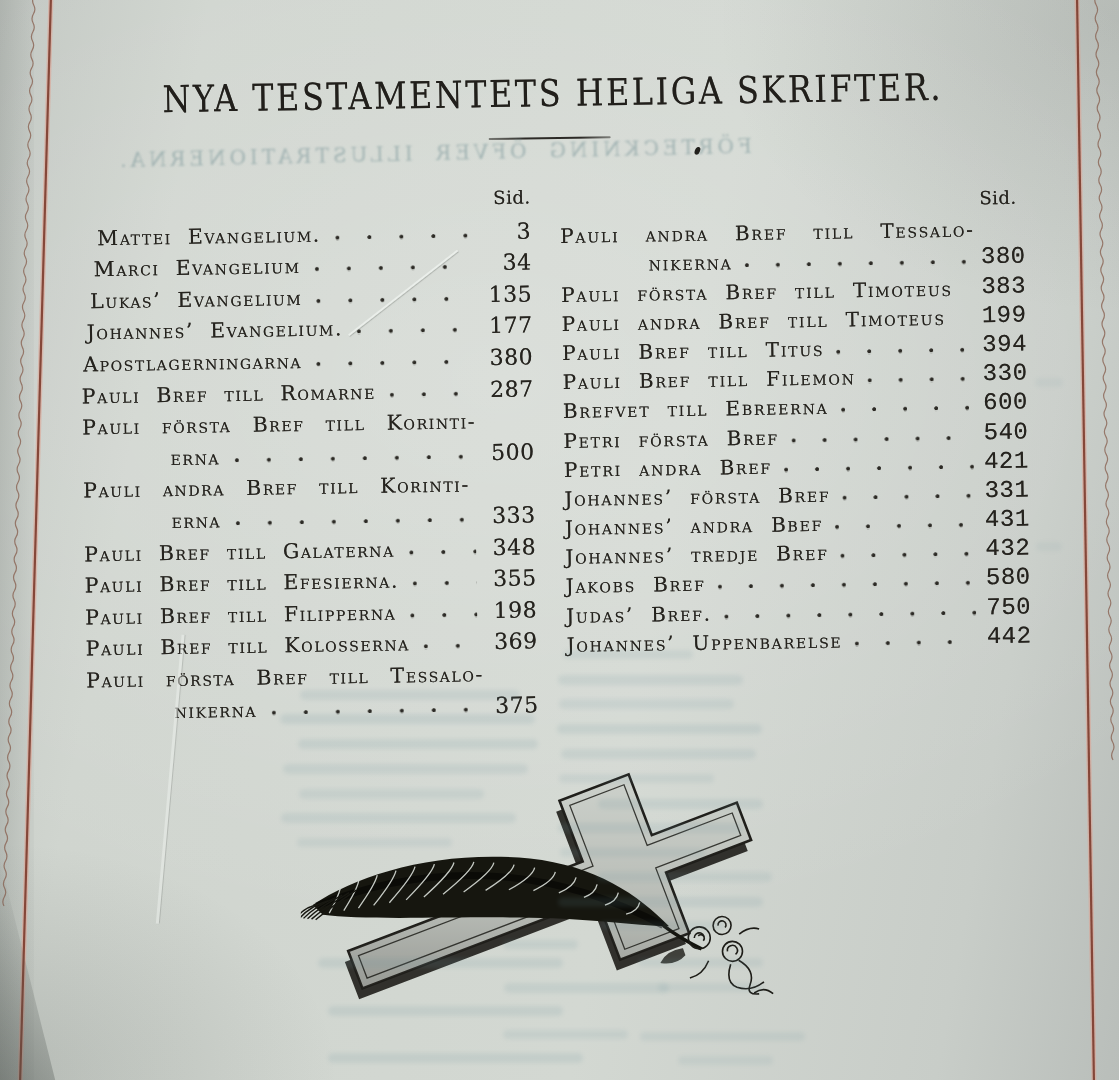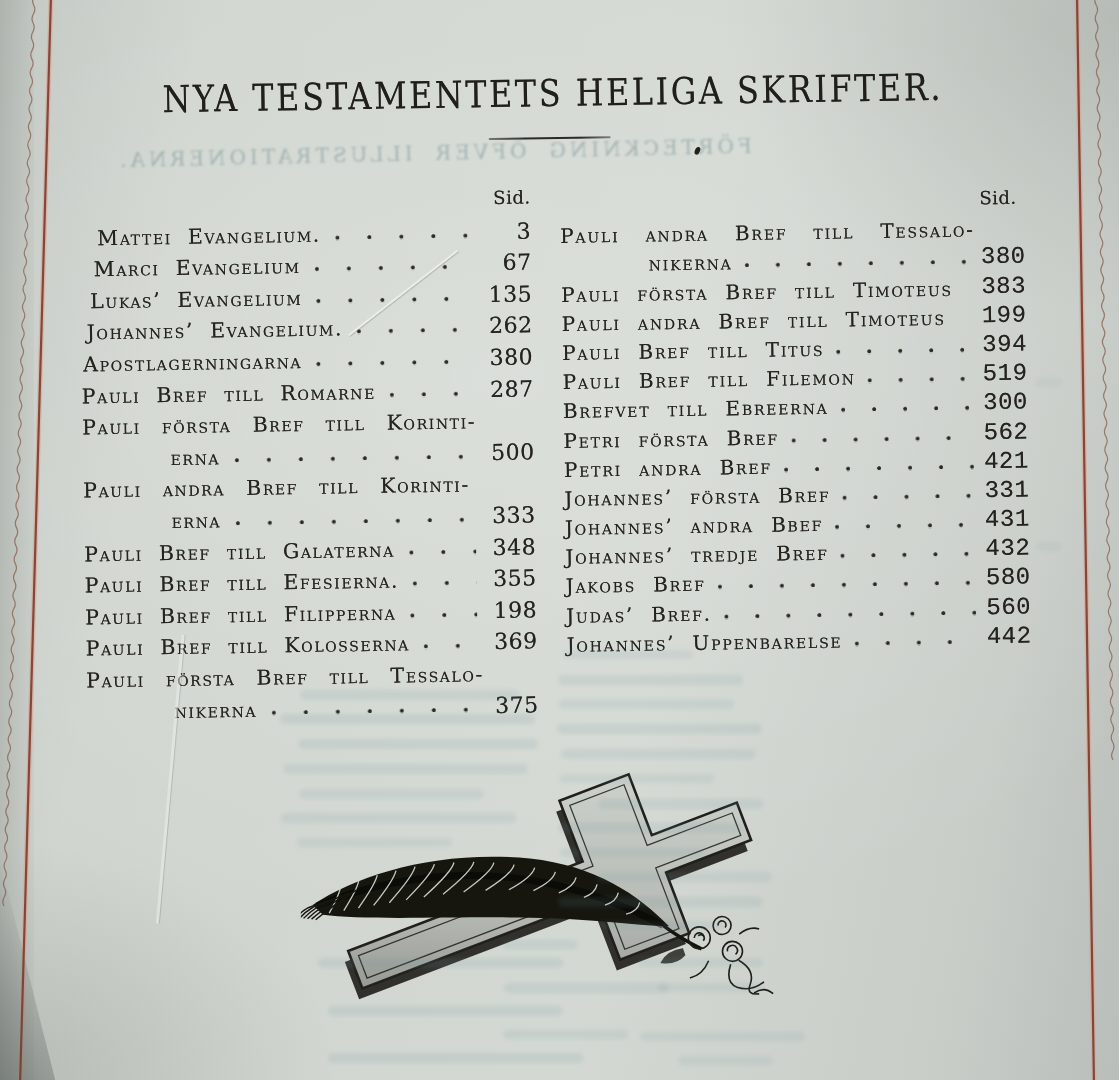--- a/index.html
+++ b/index.html
@@ -89,31 +89,31 @@
       <div class="sid">Sid.</div>
       <div class="rows" id="rowsLeft">
           <div class="line" style="margin-left: 18px;">
             <span class="bk">Mattei Evangelium.</span>
             <span class="leader"></span>
             <span class="pg">3</span>
           </div>
           <div class="line" style="margin-left: 14px;">
             <span class="bk">Marci Evangelium</span>
             <span class="leader"></span>
-            <span class="pg">67</span>
+            <span class="pg">34</span>
           </div>
           <div class="line" style="margin-left: 10px;">
             <span class="bk">Lukas’ Evangelium</span>
             <span class="leader"></span>
             <span class="pg">135</span>
           </div>
           <div class="line" style="margin-left: 6px;">
             <span class="bk">Johannes’ Evangelium.</span>
             <span class="leader"></span>
-            <span class="pg">262</span>
+            <span class="pg">177</span>
           </div>
           <div class="line" style="margin-left: 2px;">
             <span class="bk">Apostlagerningarna</span>
             <span class="leader"></span>
             <span class="pg">380</span>
           </div>
           <div class="line">
             <span class="bk">Pauli Bref till Romarne</span>
             <span class="leader"></span>
             <span class="pg">287</span>
@@ -187,31 +187,31 @@
             <span class="pg">199</span>
           </div>
           <div class="line">
             <span class="bk">Pauli Bref till Titus</span>
             <span class="leader"></span>
             <span class="pg">394</span>
           </div>
           <div class="line">
             <span class="bk">Pauli Bref till Filemon</span>
             <span class="leader"></span>
-            <span class="pg">519</span>
+            <span class="pg">330</span>
           </div>
           <div class="line">
             <span class="bk">Brefvet till Ebreerna</span>
             <span class="leader"></span>
-            <span class="pg">300</span>
+            <span class="pg">600</span>
           </div>
           <div class="line">
             <span class="bk">Petri första Bref</span>
             <span class="leader"></span>
-            <span class="pg">562</span>
+            <span class="pg">540</span>
           </div>
           <div class="line">
             <span class="bk">Petri andra Bref</span>
             <span class="leader"></span>
             <span class="pg">421</span>
           </div>
           <div class="line">
             <span class="bk">Johannes’ första Bref</span>
             <span class="leader"></span>
             <span class="pg">331</span>
@@ -227,21 +227,21 @@
             <span class="pg">432</span>
           </div>
           <div class="line">
             <span class="bk">Jakobs Bref</span>
             <span class="leader"></span>
             <span class="pg">580</span>
           </div>
           <div class="line">
             <span class="bk">Judas’ Bref.</span>
             <span class="leader"></span>
-            <span class="pg">560</span>
+            <span class="pg">750</span>
           </div>
           <div class="line">
             <span class="bk">Johannes’ Uppenbarelse</span>
             <span class="leader"></span>
             <span class="pg">442</span>
           </div>
         </div>
     </div>
 
     <div class="crease1"></div>

